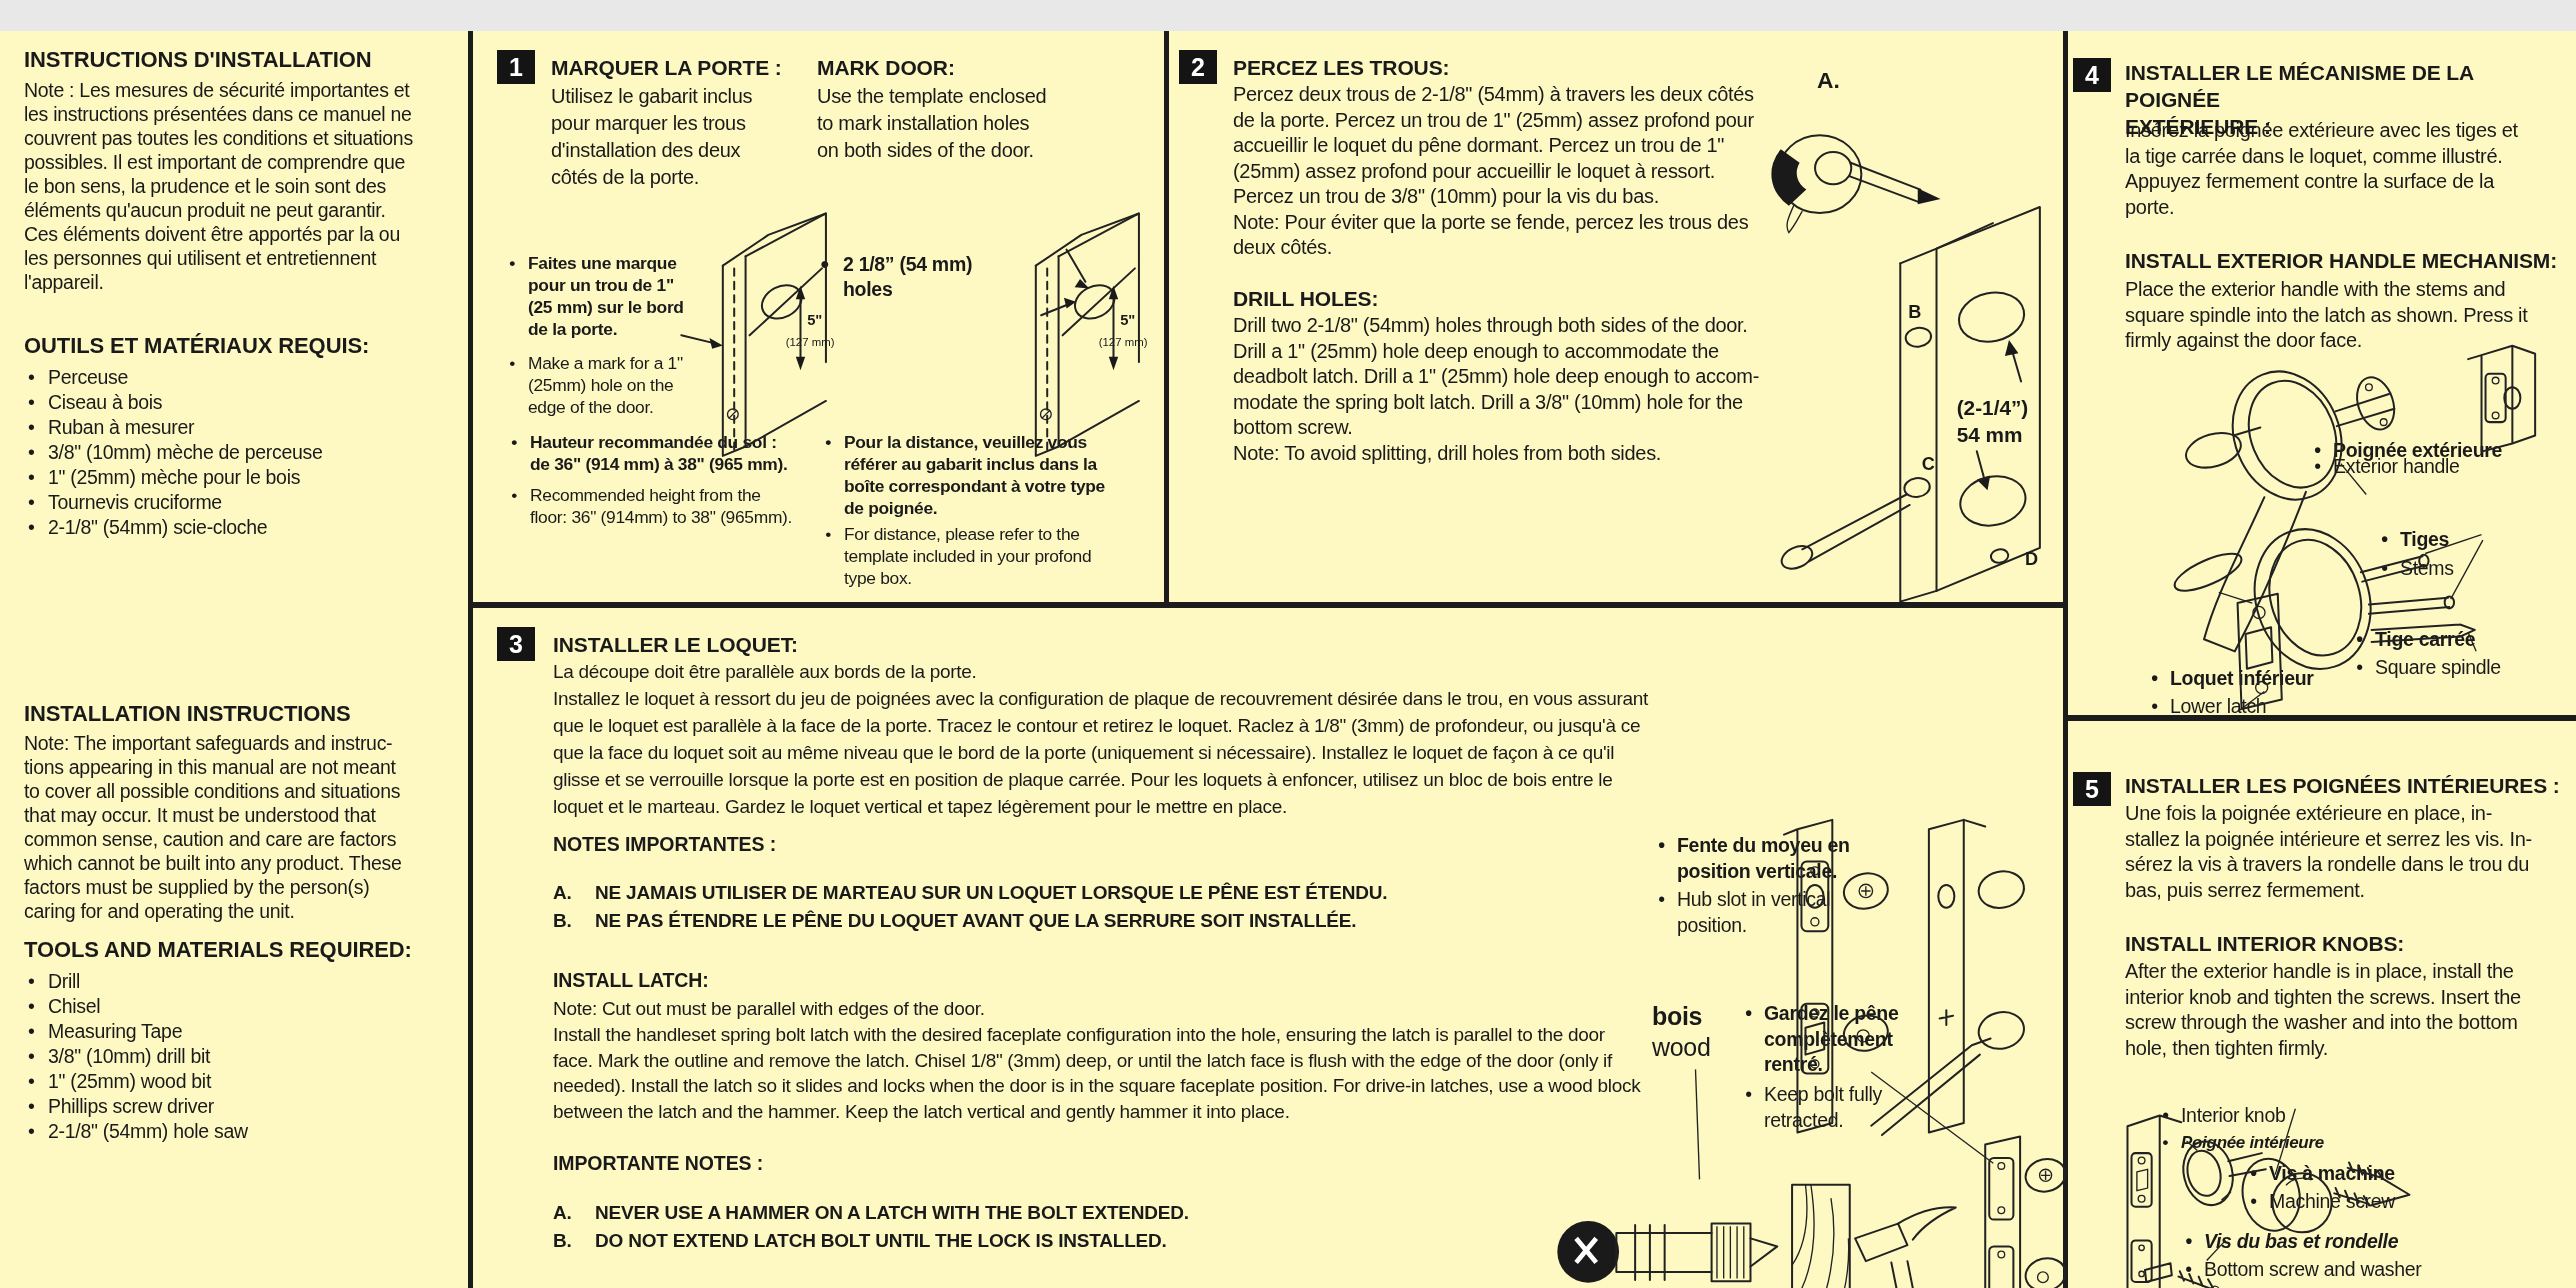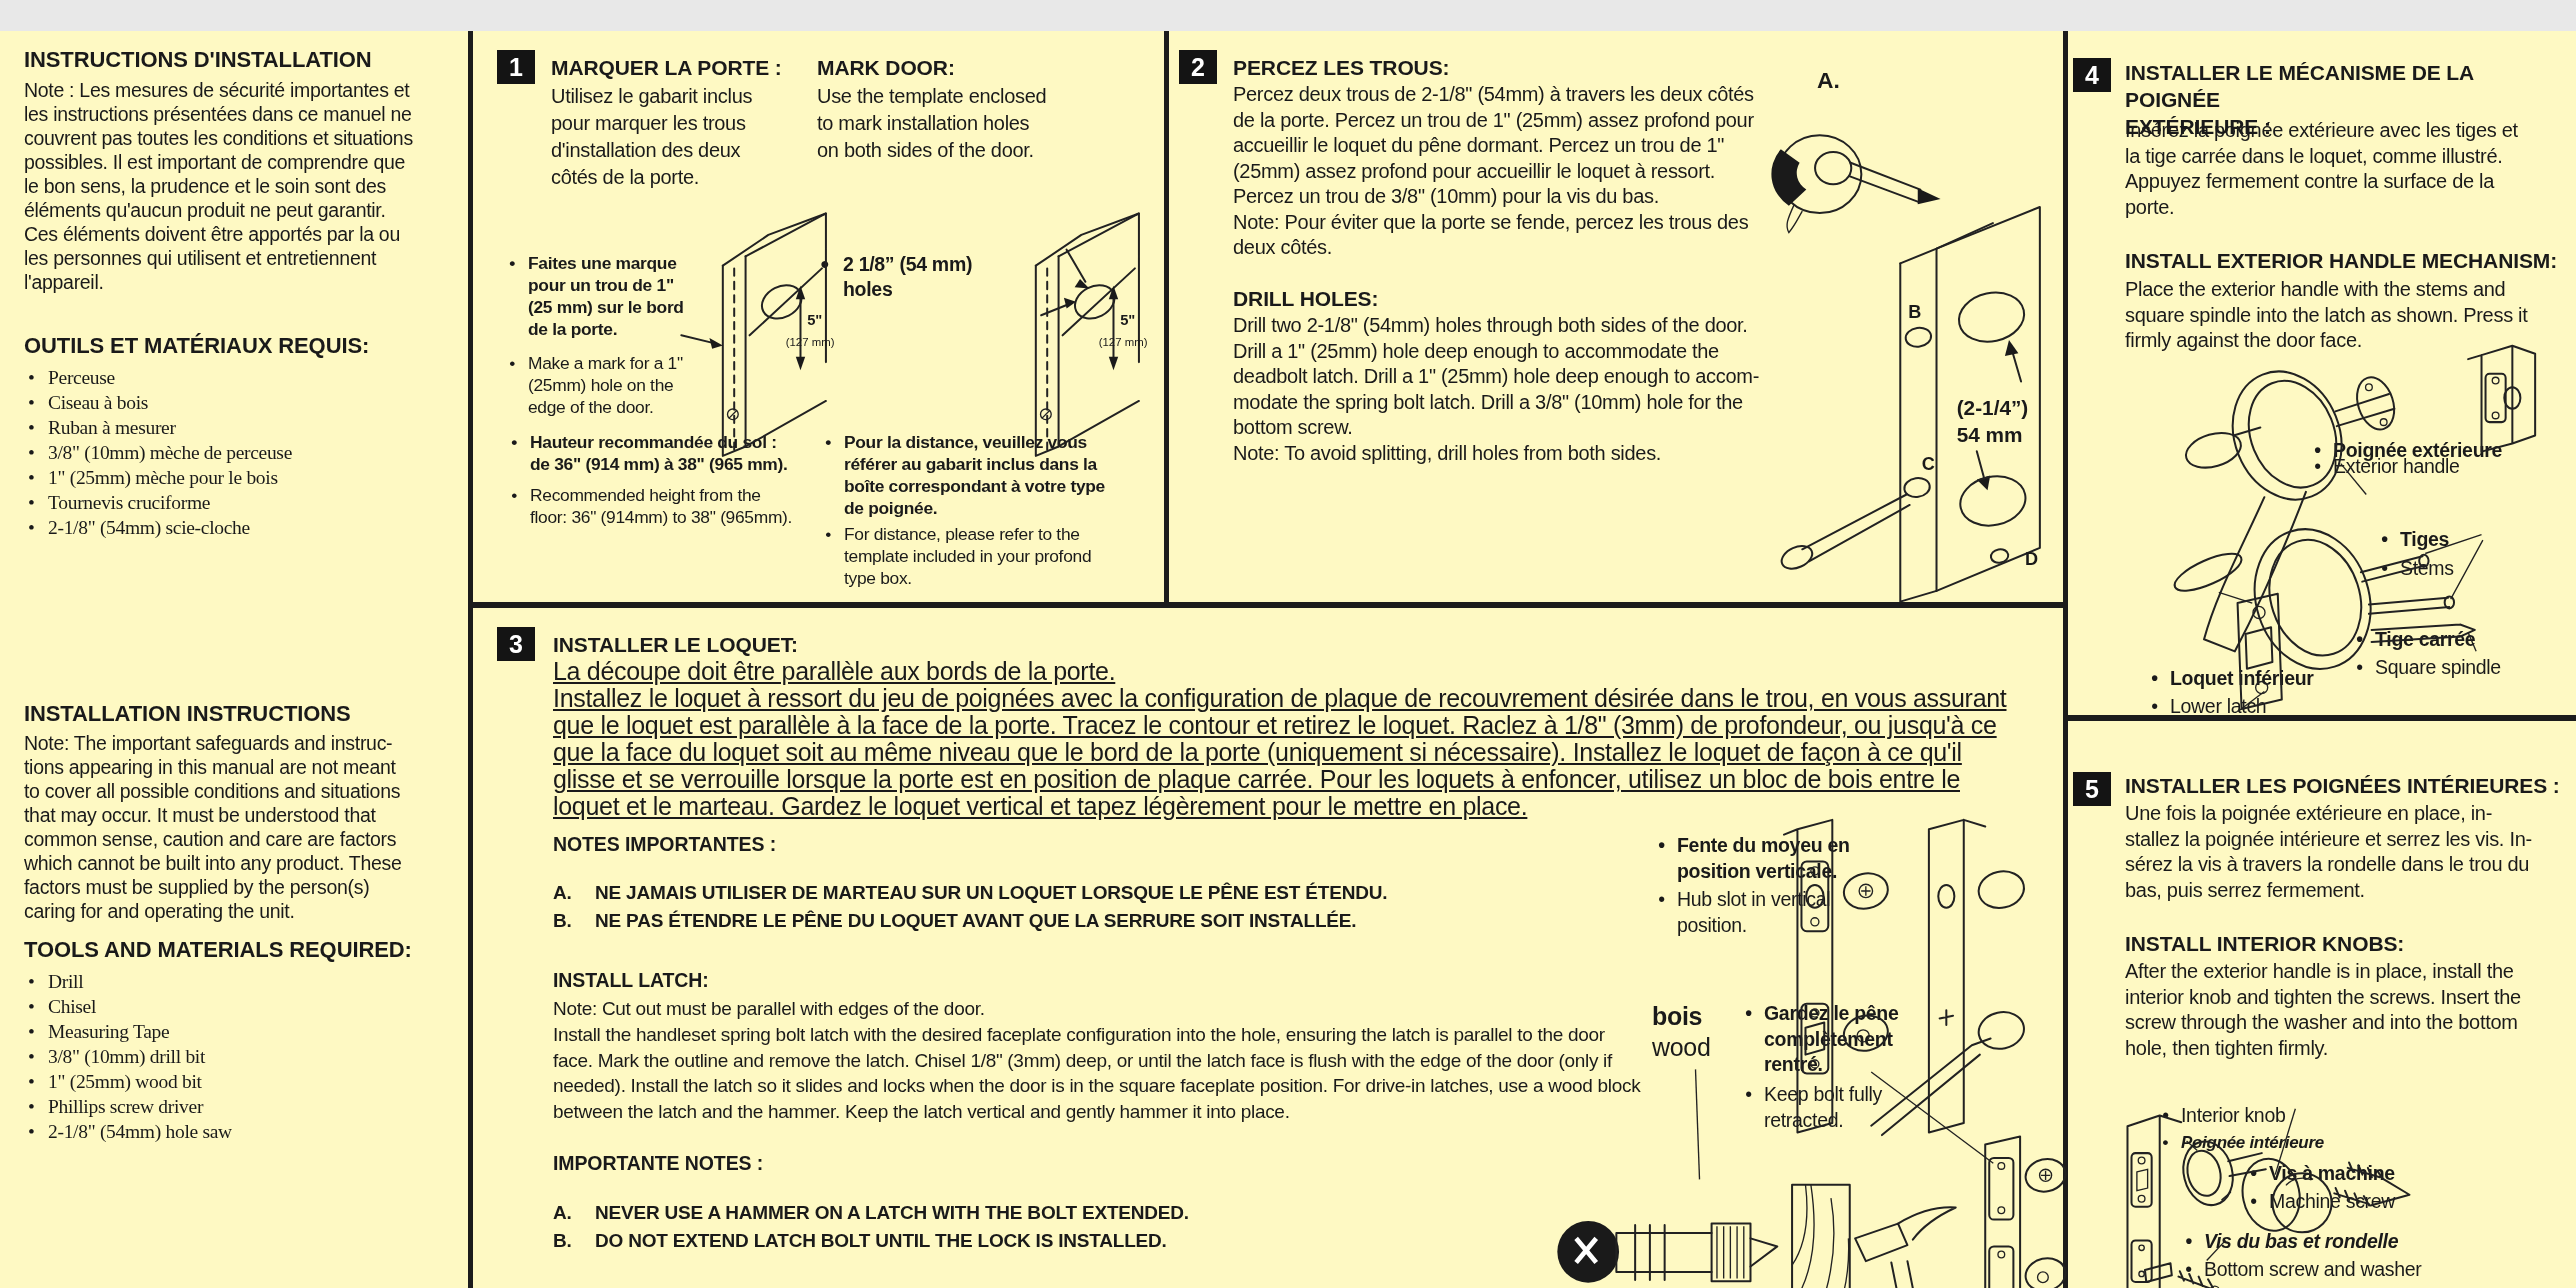--- a/index.html
+++ b/index.html
@@ -8,28 +8,28 @@
   .abs{position:absolute;}
   .rule{position:absolute;background:#1c1c1c;}
   .badge{position:absolute;width:38px;height:34px;background:#141414;color:#ffffff;
          font-weight:bold;font-size:25px;display:flex;align-items:center;justify-content:center;}
   .t{position:absolute;white-space:pre-line;letter-spacing:-0.3px;line-height:24px;font-size:19.5px;}
   .b{font-weight:bold;}
   .ttl{font-weight:bold;font-size:22px;letter-spacing:-0.1px;}
   .sttl{font-weight:bold;font-size:21px;letter-spacing:-0.1px;line-height:27px;}
   .body30{font-size:20px;line-height:27px;}
   .body30b{font-size:20px;line-height:25.5px;}
-  .body28{font-size:25px;line-height:27px;text-decoration:underline;}
+  .body28{font-size:19px;line-height:27px;}
   .body28b{font-size:19px;line-height:25.5px;}
   .small26{font-size:17.4px;line-height:22px;}
   .bul{padding-left:20px;}
   .bul::before{content:"•";position:absolute;left:1.3px;top:0;}
   .bigdot{padding-left:23px;font-weight:bold;}
   .bigdot::before{content:"\25CF";position:absolute;left:0;top:-0.7px;font-size:16px;}
-  .toollist{margin:0;padding:0;list-style:none;font-family:Liberation Serif, serif;}
+  .toollist{margin:0;padding:0;list-style:none;}
   .toollist li{position:relative;padding-left:24px;font-size:19.5px;line-height:25px;letter-spacing:-0.3px;}
   .toollist li::before{content:"•";position:absolute;left:4px;}
   .noterow{display:flex;font-weight:bold;font-size:19px;letter-spacing:-0.2px;}
   .noterow .ltr{width:42px;flex:none;}
   svg{position:absolute;overflow:visible;}
   .ln{stroke:#222222;stroke-width:3;fill:none;stroke-linecap:round;stroke-linejoin:round;}
   .lnthin{stroke:#222222;stroke-width:2;fill:none;}
   .fillb{fill:#1a1a1a;stroke:none;}
   .svgt{font-family:"Liberation Sans","DejaVu Sans",sans-serif;fill:#1a1a1a;}
 </style>

